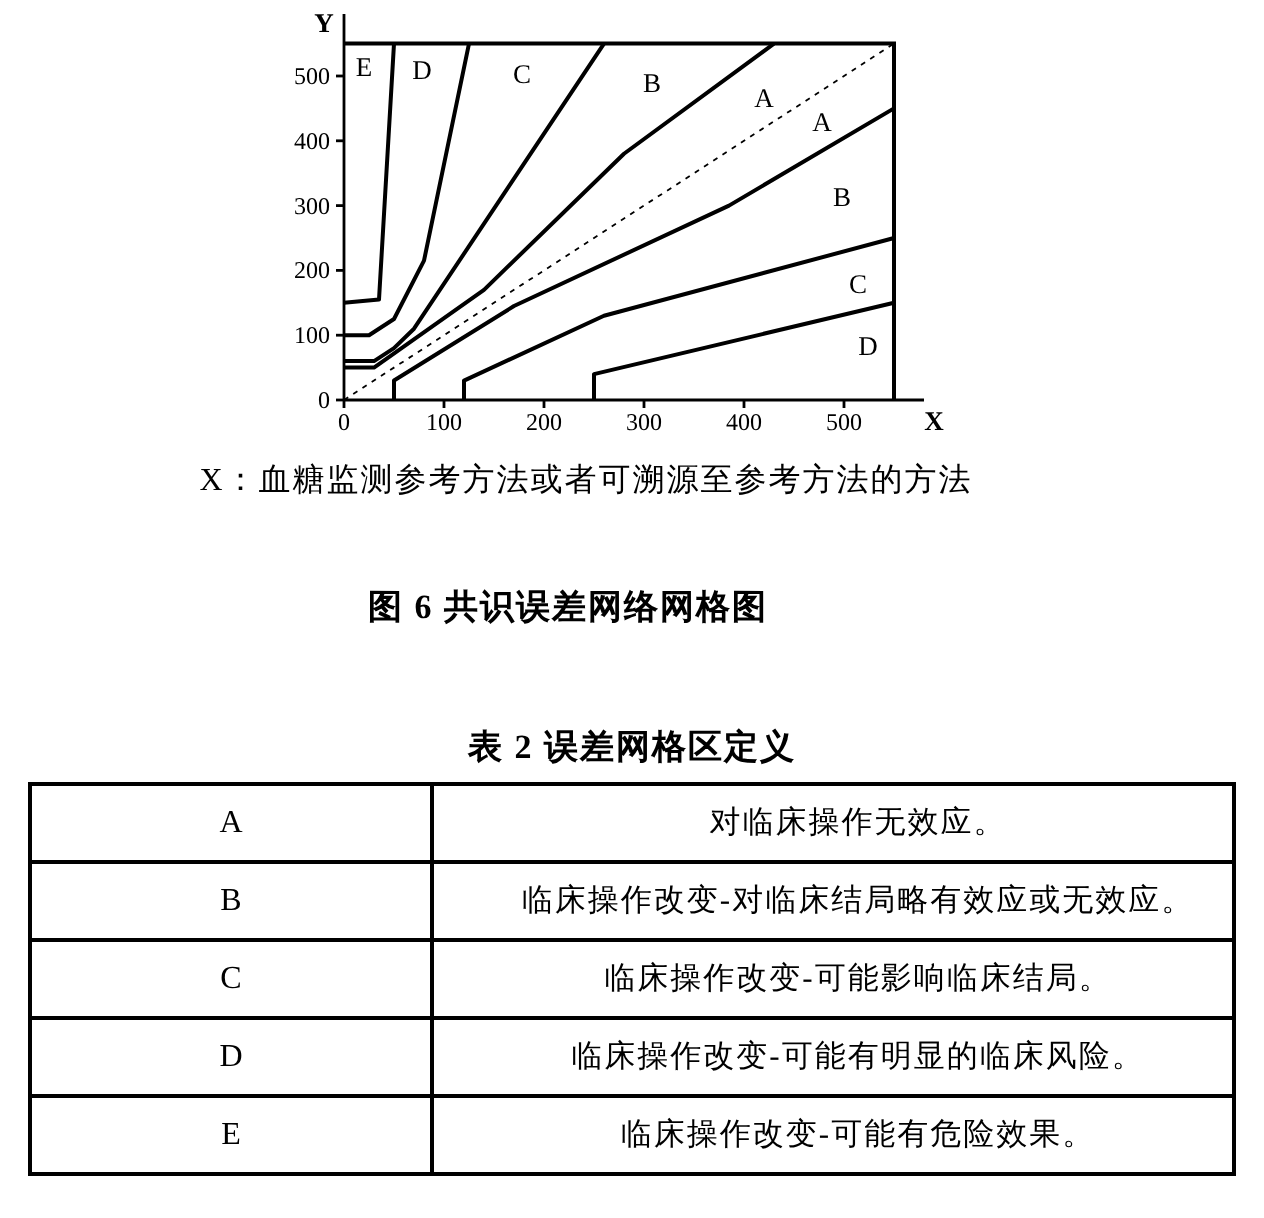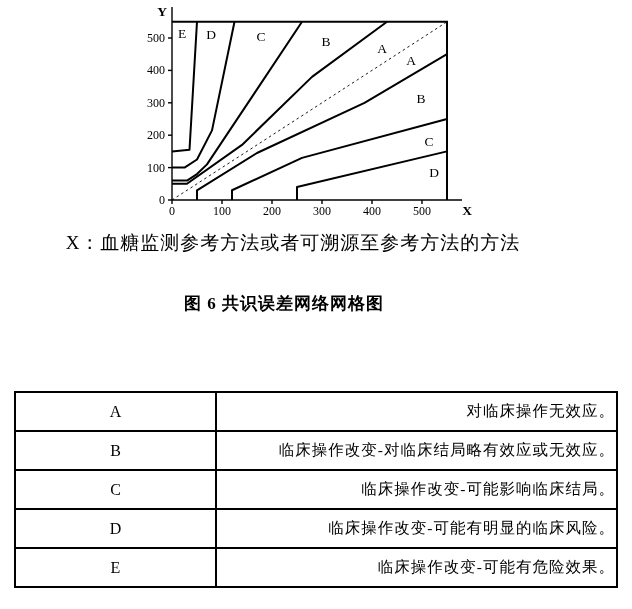--- a/index.html
+++ b/index.html
@@ -12,41 +12,41 @@
   .chart-wrap{position:absolute;left:120px;top:0;width:360px;height:226px;}
   svg{display:block;}
   .ax{stroke:#000;stroke-width:1.4;}
   .box{fill:none;stroke:#000;stroke-width:2;}
   .zone{fill:none;stroke:#000;stroke-width:2;stroke-linejoin:round;stroke-linecap:butt;}
   .diag{stroke:#000;stroke-width:0.9;stroke-dasharray:2.5 3;}
   .tick{font-family:"Liberation Serif","DejaVu Serif",serif;font-size:12px;fill:#000;}
   .axl{font-family:"Liberation Serif","DejaVu Serif",serif;font-size:13.5px;font-weight:bold;fill:#000;}
   .zl{font-family:"Liberation Serif","DejaVu Serif",serif;font-size:13.5px;fill:#000;}
   
-  .note{position:absolute;left:0;width:586px;text-align:center;font-size:19px;letter-spacing:1px;}
+  .note{position:absolute;left:0;width:586px;text-align:center;font-size:16px;letter-spacing:1px;}
   .note-x{top:230px;}
   .note-y{top:262px;}
   .fig-caption{position:absolute;left:0;top:292px;width:568px;text-align:center;
     font-size:17px;font-weight:bold;letter-spacing:1px;}
   .table-title{position:absolute;left:0;top:362px;width:632px;text-align:center;
     font-size:17px;font-weight:bold;letter-spacing:1px;}
   
   table.ceg{
     position:absolute;left:14px;top:391px;width:604px;
     border-collapse:collapse;table-layout:fixed;
   }
   table.ceg th,table.ceg td{
     border:2px solid #000;vertical-align:middle;
     font-family:"Liberation Serif","DejaVu Serif",serif;
   }
   table.ceg col.c1{width:201px;}
   table.ceg th{height:36px;font-size:16.5px;font-weight:bold;text-align:center;letter-spacing:0.5px;}
   table.ceg td{height:35px;font-size:15.5px;}
   table.ceg td.zone-cell{text-align:center;font-size:16px;}
-  table.ceg td.risk-cell{text-align:right;padding-left:26px;letter-spacing:1px;}
+  table.ceg td.risk-cell{text-align:center;padding-left:26px;letter-spacing:1px;}
 </style>
 </head>
 <body>
 
 <div class="page">
 
   <div class="chart-wrap">
     <svg id="ceg" width="360" height="226" viewBox="0 0 360 226">
         <line x1="52" y1="7" x2="52" y2="200" class="ax"></line>
         <line x1="52" y1="200" x2="342" y2="200" class="ax"></line>
@@ -93,20 +93,21 @@
         <text x="291" y="65.328" class="zl" text-anchor="middle">A</text>
         <text x="301" y="102.91199999999999" class="zl" text-anchor="middle">B</text>
         <text x="309" y="146.328" class="zl" text-anchor="middle">C</text>
         <text x="314" y="177.432" class="zl" text-anchor="middle">D</text>
       </svg>
   </div>
 
   <div class="note note-x">X：血糖监测参考方法或者可溯源至参考方法的方法</div>
   <div class="fig-caption">图 6 共识误差网络网格图</div>
 
+  <div class="table-title">表 2 误差网格区定义</div>
 
   <table class="ceg">
     <colgroup>
         <col class="c1">
         <col>
       </colgroup>
     <tbody>
     <tr>
       <td class="zone-cell">A</td>
       <td class="risk-cell">对临床操作无效应。</td>

